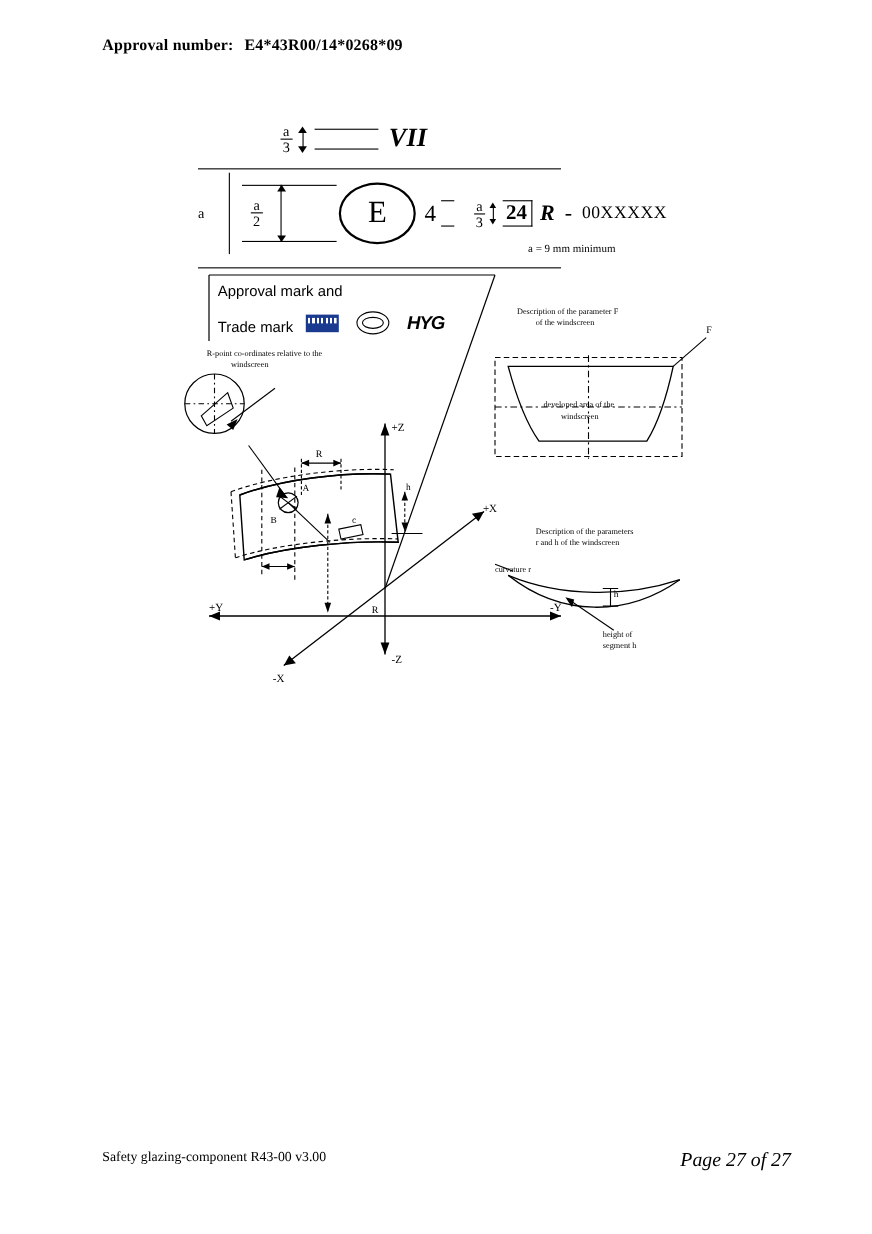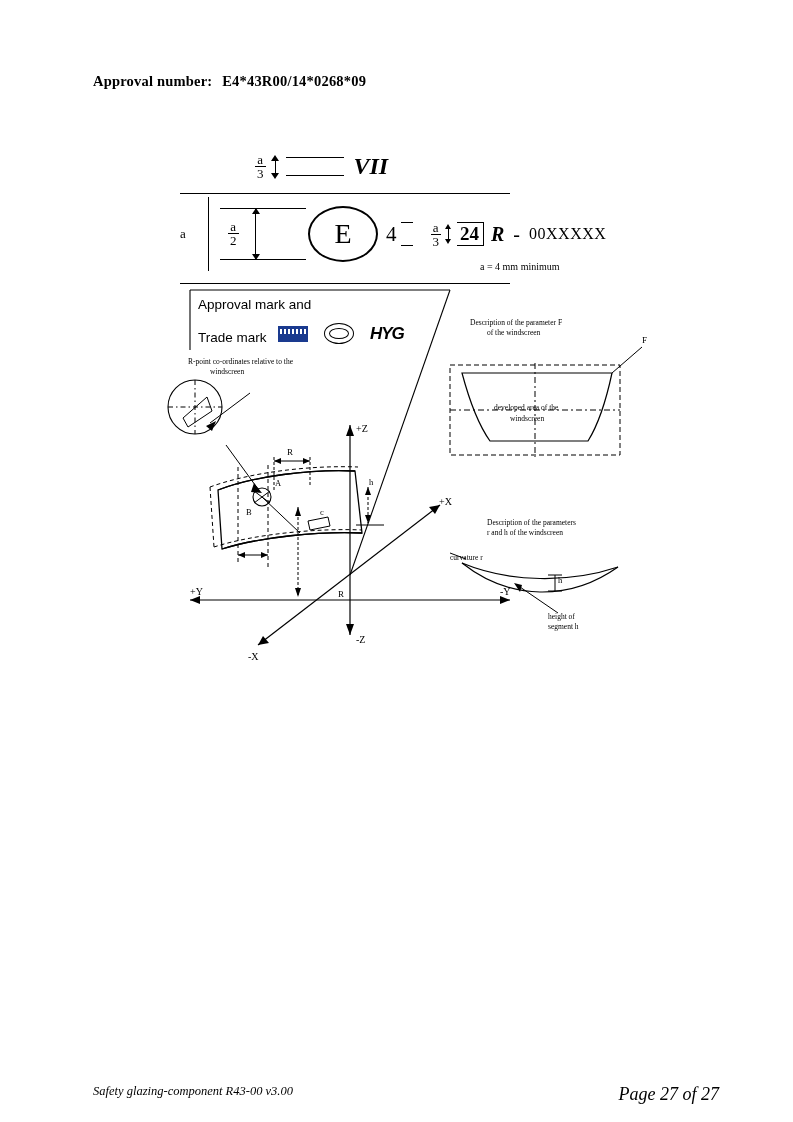--- a/index.html
+++ b/index.html
@@ -11,21 +11,20 @@
     width: 793px;
     height: 1122px;
     position: relative;
     font-family: "Liberation Serif", serif;
     color: #000;
     overflow: hidden;
   }
   .page {
     position: absolute;
     inset: 0;
-    margin-top: 40px;
   }
   .approval-number {
     position: absolute;
     left: 93px;
     top: 33px;
     font-family: "Liberation Serif", serif;
     font-weight: bold;
     font-size: 14.5px;
     letter-spacing: 0.2px;
     white-space: nowrap;
@@ -301,21 +300,20 @@
     font-family: "Liberation Sans", sans-serif;
     font-size: 11.5px;
   }
 
   
   .footer-left {
     position: absolute;
     left: 93px;
     top: 1044px;
     font-family: "Liberation Serif", serif;
-    font-style: italic;
     font-size: 12.5px;
   }
   .footer-right {
     position: absolute;
     right: 74px;
     top: 1044px;
     font-family: "Liberation Serif", serif;
     font-style: italic;
     font-size: 18px;
   }
@@ -399,21 +397,21 @@
           <span class="ah-top"></span>
             <span class="ah-bot"></span>
         </span>
         <span class="boxnum">24</span>
         <span class="r-italic">R</span>
         <span class="dash">-</span>
         <span class="approval-code">00XXXXX</span>
       </span>
     </div>
 
-    <div class="a-min">a = 4 mm minimum</div>
+    <div class="a-min">a = 9 mm minimum</div>
 
     <div class="callout-label">Approval mark and</div>
     <div class="callout-label2">Trade mark</div>
     <div class="trademarks">
       <span class="tm-box"></span>
       <span class="tm-oval"></span>
       <span class="tm-hyg">HYG</span>
     </div>
 
     <svg class="fig-svg" width="520" height="530" viewBox="0 0 520 530">

